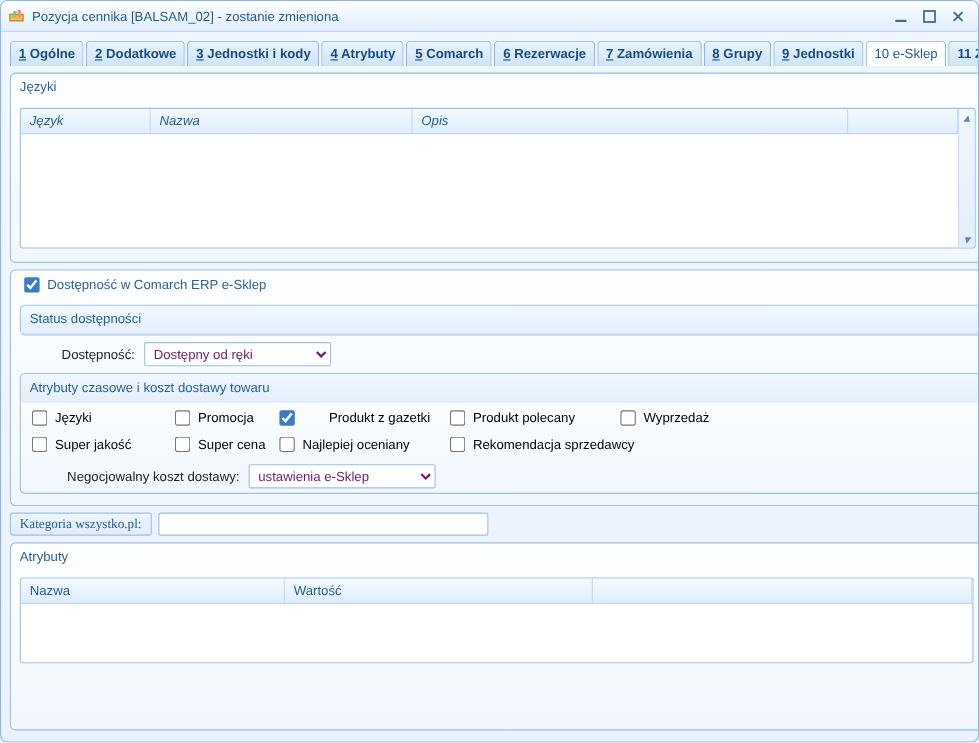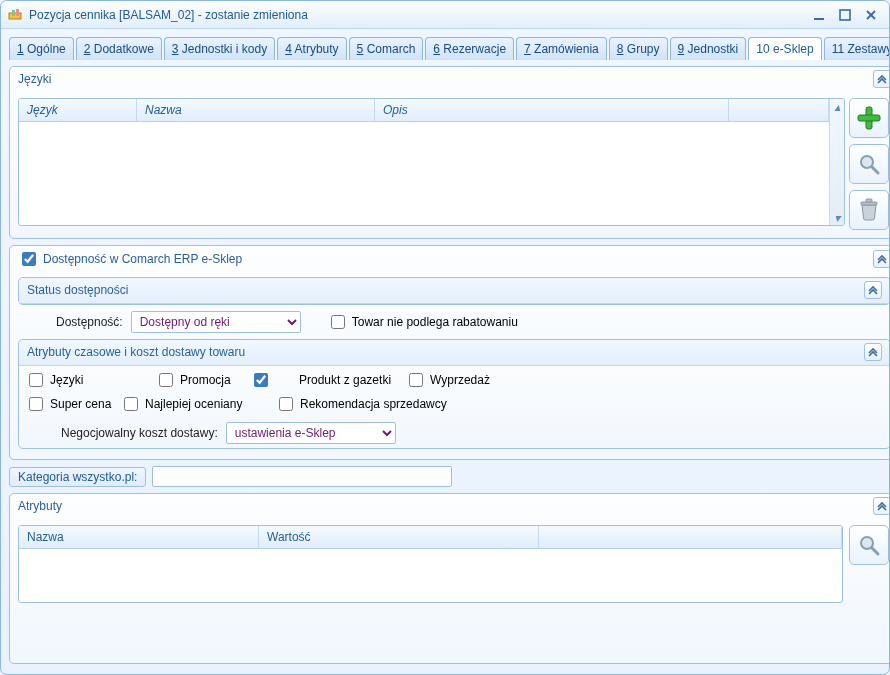--- a/index.html
+++ b/index.html
@@ -6,21 +6,21 @@
   body { margin: 0; background: #e8f0ff; }
   .window { width: 890px; height: 675px; background: linear-gradient(#f0f6ff,#eaf2ff); border: 1px solid #8db7e3; border-radius: 7px; overflow: hidden; display: flex; flex-direction: column; }
   .titlebar { height: 28px; background: linear-gradient(#fcfeff,#e1eefc); display: flex; align-items: center; padding: 0 6px; color: #235a9a; border-bottom: 1px solid #bcd6ef; }
   .titlebar .app-icon { width: 16px; height: 16px; margin-right: 6px; }
   .titlebar .title-text { flex: 1; }
   .win-btns { display: flex; gap: 2px; }
   .win-btn { width: 24px; height: 18px; display: flex; align-items: center; justify-content: center; border-radius: 3px; cursor: pointer; color: #3a6ba3; }
   .body-area { flex: 1; padding: 8px 8px 10px 8px; display: flex; gap: 6px; }
   .main-col { flex: 1; display: flex; flex-direction: column; gap: 6px; }
   .tabs { display: flex; gap: 2px; }
-  .tab { padding: 4px 7px; background: linear-gradient(#eaf3ff,#cfe3f8); border: 1px solid #8cb7de; border-bottom: none; border-radius: 4px 4px 0 0; color: #184c85; cursor: pointer; white-space: nowrap; }
+  .tab { padding: 4px 7px; background: linear-gradient(#eaf3ff,#cfe3f8); border: 1px solid #8cb7de; border-bottom: none; border-radius: 4px 4px 0 0; color: #184c85; cursor: pointer; white-space: nowrap; font-weight: bold; }
   .tab.active { background: #ffffff; color: #235a9a; font-weight: 500; }
   .tab .ul { text-decoration: underline; }
   .panel { border: 1px solid #9ec0e2; border-radius: 5px; background: linear-gradient(#fdfefe,#f1f7fe); }
   .panel-head { display: flex; align-items: center; color: #2a5f9e; padding: 3px 8px 4px 8px; }
   .panel-head.sub { border-bottom: 1px solid #bfd6ef; background: linear-gradient(#f0f7ff,#e4effb); border-radius: 5px 5px 0 0; }
   .panel-head .spacer { flex: 1; }
   .collapse-btn { width: 18px; height: 18px; border: 1px solid #9ec0e2; border-radius: 3px; background: linear-gradient(#ffffff,#e8f2fd); display:flex; align-items:center; justify-content:center; cursor:pointer; color:#3e6ca0; }
   .panel-body { padding: 6px 8px 8px 8px; }
   .lang-wrap { display:flex; gap:4px;font-style:italic; }
   .lang-grid { flex:1; border:1px solid #9ec0e2; border-radius:3px; background:#fff; height:128px; overflow:hidden; }
@@ -31,21 +31,21 @@
   .row { display:flex; align-items:center; gap:16px; padding:4px 6px; }
   .inner-panel { border:1px solid #9ec0e2; border-radius:5px; margin:2px 0; background:linear-gradient(#fdfefe,#f2f7fe); }
   .lbl { color:#222;margin-left:36px; }
   input[type=text], select { border:1px solid #9ec0e2; background:#fff; height:21px; padding:1px 4px; border-radius:2px; color:#701a75; }
   select.combo { height:22px; }
   .check { display:flex; align-items:center; gap:4px; }
   .check input { width:14px; height:14px; accent-color:#3a7bc2; }
   .radio { display:flex; align-items:center; gap:4px; }
   .radio input { width:14px; height:14px; accent-color:#3a7bc2; }
   .kategoria-row { display:flex; align-items:center; gap:6px; }
-  .kategoria-lbl { padding:2px 8px; border:1px solid #9ec0e2; border-radius:3px; background:linear-gradient(#eef6ff,#dfedfb); color:#235a9a; }
+  .kategoria-lbl { padding:2px 8px; border:1px solid #9ec0e2; border-radius:3px; background:linear-gradient(#eef6ff,#dfedfb); color:#235a9a;font-family:Liberation Serif, serif; }
   .attr-grid { flex:1; border:1px solid #9ec0e2; border-radius:3px; background:#fff; height:78px; overflow:hidden; }
   .attr-grid .ghead { display:flex; background:linear-gradient(#f4faff,#dfedfb); border-bottom:1px solid #b7d1eb; }
   .gap-fill { flex:1; }
   .scroll-rail { width:15px; background:linear-gradient(#f1f7fe,#e3eefb); border-left:1px solid #c6dbf0; display:flex; flex-direction:column; }
   .scroll-btn { height:15px; display:flex; align-items:center; justify-content:center; color:#5f8bbc; }
 </style>
 </head>
 <body>
 
 <div class="window">
@@ -180,24 +180,20 @@
               </div>
             </div>
           </div>
 
           <div class="row" style="gap:8px; padding-left:2px;">
             <span class="lbl">Dostępność:</span>
             <select class="combo" style="width:170px;">
               <option>Dostępny od ręki</option>
             </select>
             <span style="width:10px;"></span>
-            <label class="check">
-              <input type="checkbox" style="">
-              <span>Towar nie podlega rabatowaniu</span>
-            </label>
           </div>
 
           <div class="inner-panel">
             <div class="panel-head sub">
               <span>Atrybuty czasowe  i koszt dostawy towaru</span>
               <span class="spacer"></span>
               <div class="collapse-btn">
                 <svg width="10" height="10">
                     <polyline points="1,6 5,2 9,6" fill="none" stroke="currentColor" stroke-width="1.6"></polyline>
                     <polyline points="1,9 5,5 9,9" fill="none" stroke="currentColor" stroke-width="1.6"></polyline>
@@ -210,26 +206,34 @@
                   <span>Języki</span>
                 </label>
               <label class="check" style="width:95px;">
                   <input type="checkbox" style="">
                   <span>Promocja</span>
                 </label>
               <label class="check" style="width:155px;gap:28px;">
                   <input type="checkbox" checked="" style="">
                   <span>Produkt z gazetki</span>
                 </label>
+              <label class="check" style="width:155px;">
+                  <input type="checkbox" style="">
+                  <span>Produkt polecany</span>
+                </label>
               <label class="check" style="width:120px;">
                   <input type="checkbox" style="">
                   <span>Wyprzedaż</span>
                 </label>
             </div>
             <div class="row" style="gap:0; padding-top:0;">
+              <label class="check" style="width:130px;">
+                  <input type="checkbox" style="">
+                  <span>Super jakość</span>
+                </label>
               <label class="check" style="width:95px;align-items:center;">
                   <input type="checkbox" style="">
                   <span>Super cena</span>
                 </label>
               <label class="check" style="width:155px;">
                   <input type="checkbox" style="">
                   <span>Najlepiej oceniany</span>
                 </label>
               <label class="check" style="width:240px;">
                   <input type="checkbox" style="">

